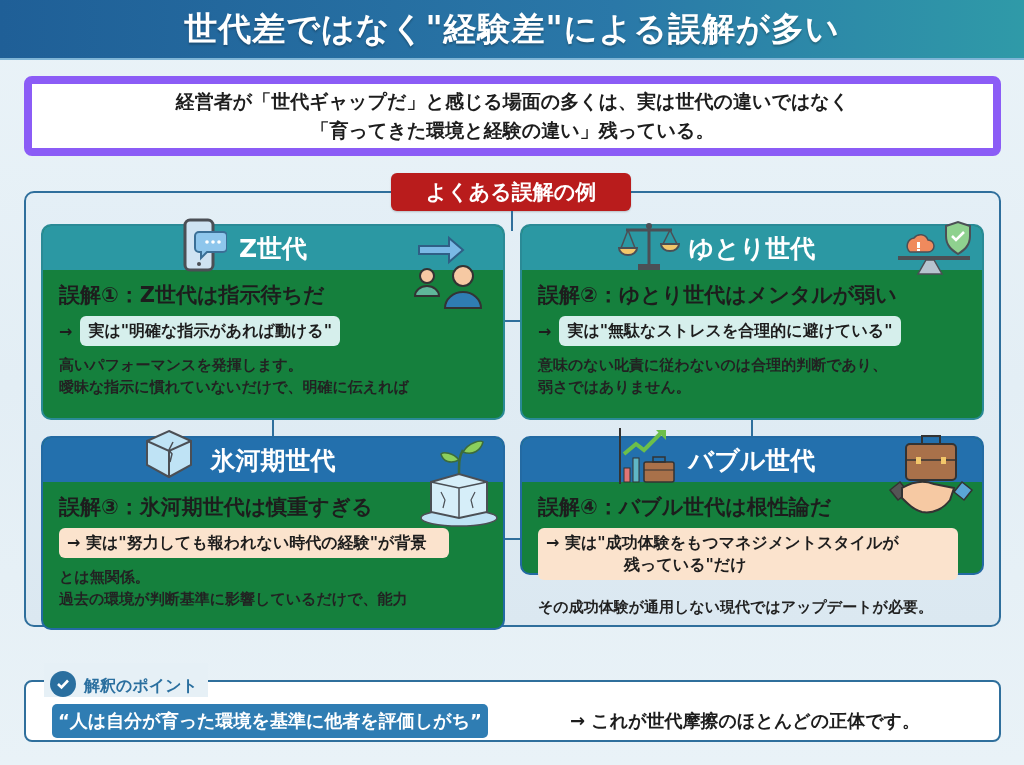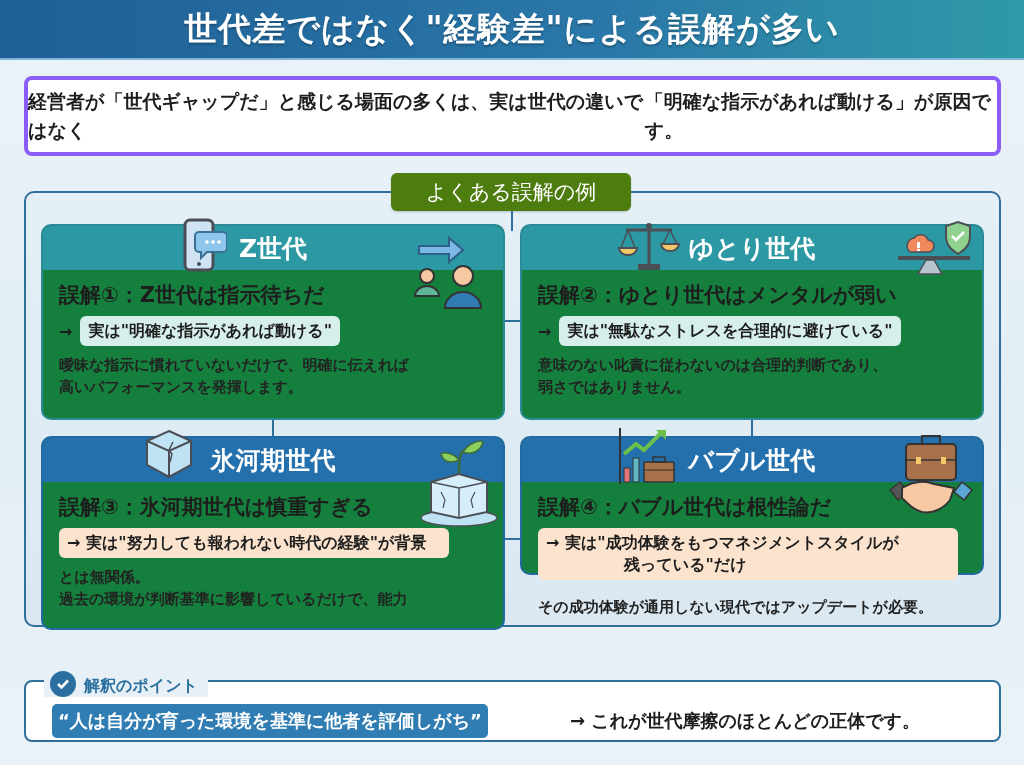--- a/index.html
+++ b/index.html
@@ -15,33 +15,33 @@
     background: linear-gradient(90deg, #1f5f97 0%, #2a78a8 60%, #2f9aa8 100%);
     display: flex; align-items: center; justify-content: center;
     border-bottom: 2px solid #7fb5d6;
   }
   .title-bar h1 {
     color: #fff; font-size: 33px; font-weight: bold; letter-spacing: 1px;
     text-shadow: 0 2px 2px rgba(0,0,0,0.25);
   }
   .intro {
     position: absolute; left: 24px; top: 76px; width: 977px; height: 80px;
-    background: #fff; border: 4px solid #8b5cf6; border-radius: 8px;
-    display: flex; flex-direction: row; align-items: center; justify-content: center;
+    background: #fff; border: 8px solid #8b5cf6; border-radius: 8px;
+    display: flex; flex-direction: column; align-items: center; justify-content: center;
     font-size: 19px; font-weight: bold; line-height: 29px; color: #1d1d1d;
   }
   .examples-frame {
     position: absolute; left: 24px; top: 191px; width: 977px; height: 436px;
     border: 2px solid #2f6f9c; border-radius: 10px;
     background: linear-gradient(180deg, #e4eff6 0%, #dbe8f1 100%);
   }
   .examples-label {
     position: absolute; left: 391px; top: 173px; width: 240px; height: 38px;
-    background: #4d7c0f; color: #fff; border-radius: 6px;
-    font-size: 21px; font-weight: normal;
+    background: #b91c1c; color: #fff; border-radius: 6px;
+    font-size: 21px; font-weight: bold;
     display: flex; align-items: center; justify-content: center;
     box-shadow: 0 1px 2px rgba(0,0,0,0.2);
   }
   .connector-v { position: absolute; width: 2px; background: #2f6f9c; }
   .connector-h { position: absolute; height: 2px; background: #2f6f9c; }
   .card {
     position: absolute; width: 464px; border-radius: 10px; overflow: visible;
     background: #15803d; border: 2px solid #2a8a96;
   }
   .card.blue { border-color: #236aa3; }
@@ -91,21 +91,21 @@
 </style>
 </head>
 <body>
 
 <div class="title-bar">
   <h1>世代差ではなく"経験差"による誤解が多い</h1>
 </div>
 
 <div class="intro">
   <div>経営者が「世代ギャップだ」と感じる場面の多くは、実は世代の違いではなく</div>
-  <div>「明確な指示があれば動ける」が原因です。</div>
+  <div>「育ってきた環境と経験の違い」残っている。</div>
 </div>
 
 <div class="examples-frame"></div>
 <div class="examples-label">よくある誤解の例</div>
 
 <div class="connector-v" style="left:511px; top:211px; height:20px;"></div>
 <div class="connector-h" style="left:504px; top:320px; width:18px;"></div>
 <div class="connector-v" style="left:272px; top:418px; height:20px;"></div>
 <div class="connector-v" style="left:751px; top:418px; height:20px;"></div>
 <div class="connector-h" style="left:504px; top:538px; width:18px;"></div>
@@ -133,22 +133,22 @@
       </svg>
     </span>
   </div>
   <div class="card-body">
     <div class="card-title">誤解①：Z世代は指示待ちだ</div>
     <div class="truth-row">
       <span class="arrow">→</span>
       <span class="truth">実は"明確な指示があれば動ける"</span>
     </div>
     <div class="desc">
+      <div>高いパフォーマンスを発揮します。</div>
       <div>曖昧な指示に慣れていないだけで、明確に伝えれば</div>
-      <div>高いパフォーマンスを発揮します。</div>
     </div>
   </div>
 </div>
 
 <div class="card" style="left:520px; top:224px; height:196px;">
   <div class="card-head">
     <span class="icon-abs" style="left:96px; top:-6px;">
       <svg width="62" height="52" viewBox="0 0 62 52">
         <line x1="31" y1="6" x2="31" y2="44" stroke="#4b4f55" stroke-width="3"></line>
         <line x1="8" y1="10" x2="54" y2="10" stroke="#4b4f55" stroke-width="3"></line>

